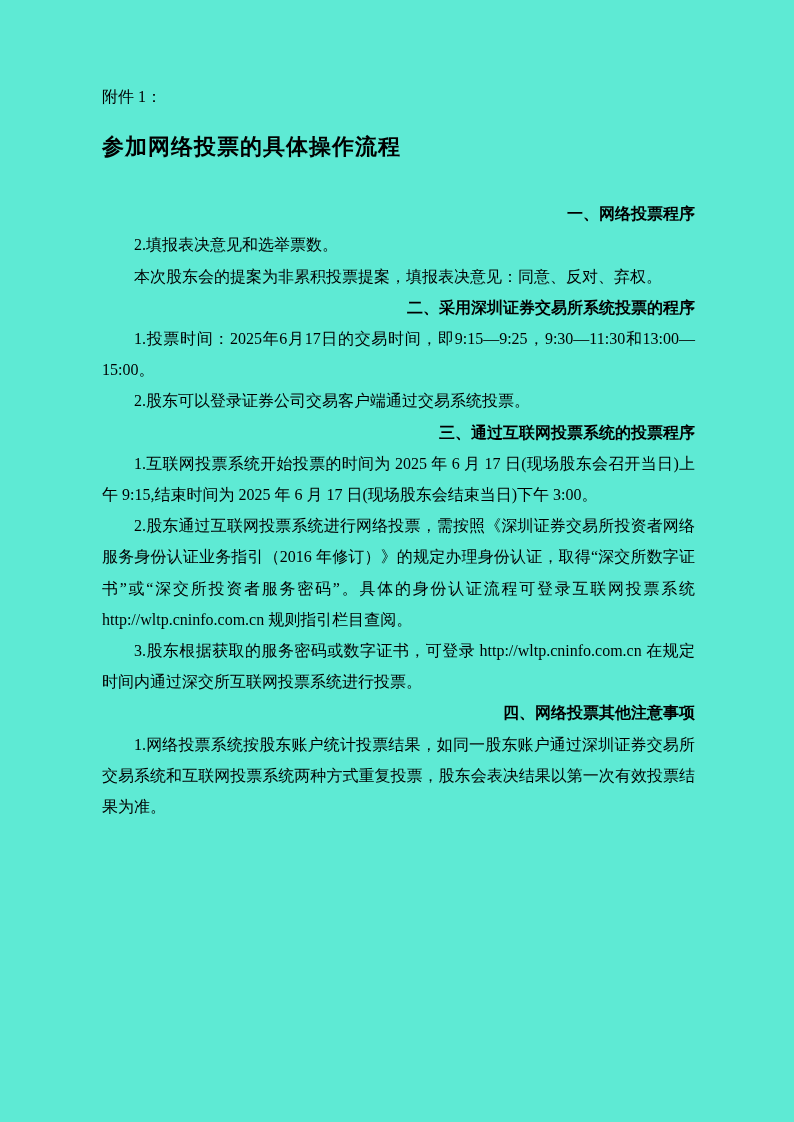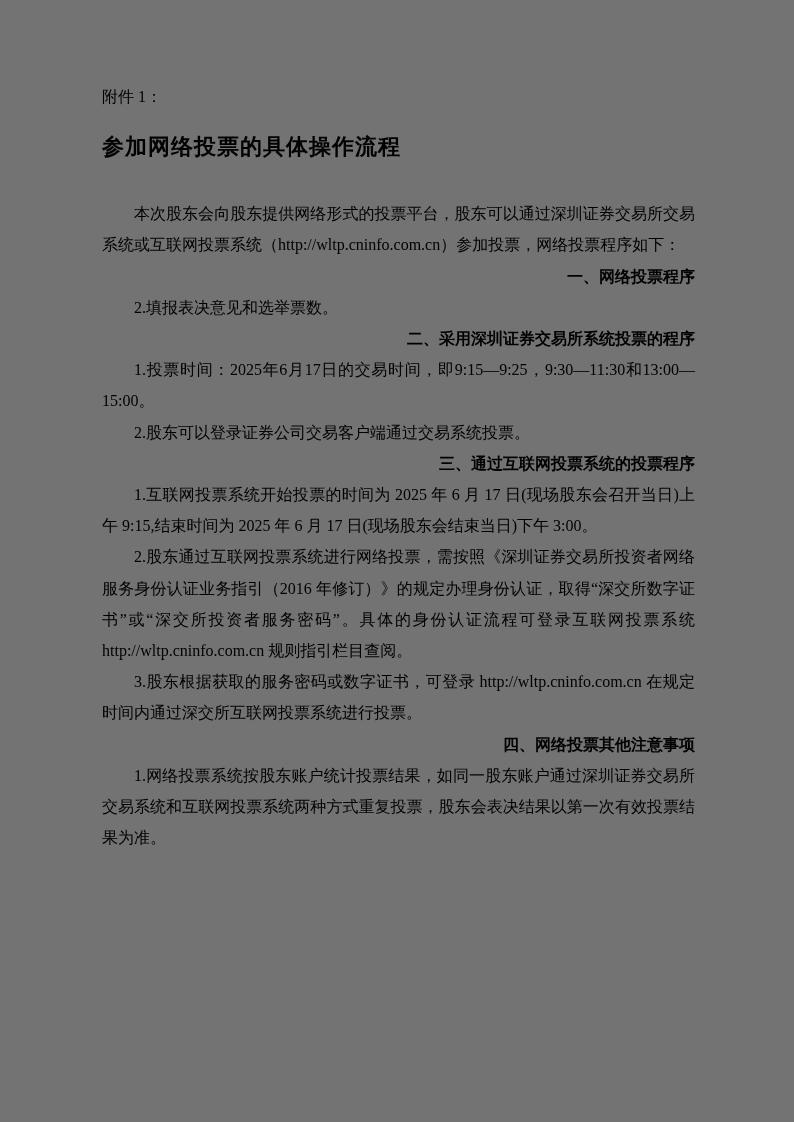--- a/index.html
+++ b/index.html
@@ -5,21 +5,21 @@
   html, body {
     margin: 0;
     padding: 0;
     background: #ffffff;
   }
   .page {
     position: relative;
     width: 794px;
     height: 1122px;
     margin: 0 auto;
-    background: #737373;
+    background: #5eead4;
     color: #000000;
     box-sizing: border-box;
     padding: 81px 99px 0 102px;
     font-family: "Liberation Serif", "DejaVu Serif", serif;
     font-size: 16px;
     line-height: 31.2px;
     overflow: hidden;
   }
   .attachment-label {
     margin: 0;
@@ -51,24 +51,24 @@
 </style>
 </head>
 <body>
 
 <div class="page">
 
   <p class="attachment-label">附件 1：</p>
 
   <h1 class="doc-title">参加网络投票的具体操作流程</h1>
 
-  <p class="body-para">本次股东会向股东提供网络形式的投票平台，股东可以通过深圳证券交易所交易系统或互联网投票系统（http://wltp.cninfo.com.cn）参加投票，网络投票程序如下：</p>
 
   <h2 class="section-heading">一、网络投票程序</h2>
   <p class="body-para">2.填报表决意见和选举票数。</p>
+  <p class="body-para">本次股东会的提案为非累积投票提案，填报表决意见：同意、反对、弃权。</p>
 
   <h2 class="section-heading">二、采用深圳证券交易所系统投票的程序</h2>
   <p class="body-para">1.投票时间：2025年6月17日的交易时间，即9:15—9:25，9:30—11:30和13:00—15:00。</p>
   <p class="body-para">2.股东可以登录证券公司交易客户端通过交易系统投票。</p>
 
   <h2 class="section-heading">三、通过互联网投票系统的投票程序</h2>
   <p class="body-para">1.互联网投票系统开始投票的时间为 2025 年 6 月 17 日(现场股东会召开当日)上午 9:15,结束时间为 2025 年 6 月 17 日(现场股东会结束当日)下午 3:00。</p>
   <p class="body-para">2.股东通过互联网投票系统进行网络投票，需按照《深圳证券交易所投资者网络服务身份认证业务指引（2016 年修订）》的规定办理身份认证，取得“深交所数字证书”或“深交所投资者服务密码”。具体的身份认证流程可登录互联网投票系统 http://wltp.cninfo.com.cn 规则指引栏目查阅。</p>
   <p class="body-para">3.股东根据获取的服务密码或数字证书，可登录 http://wltp.cninfo.com.cn 在规定时间内通过深交所互联网投票系统进行投票。</p>
 

